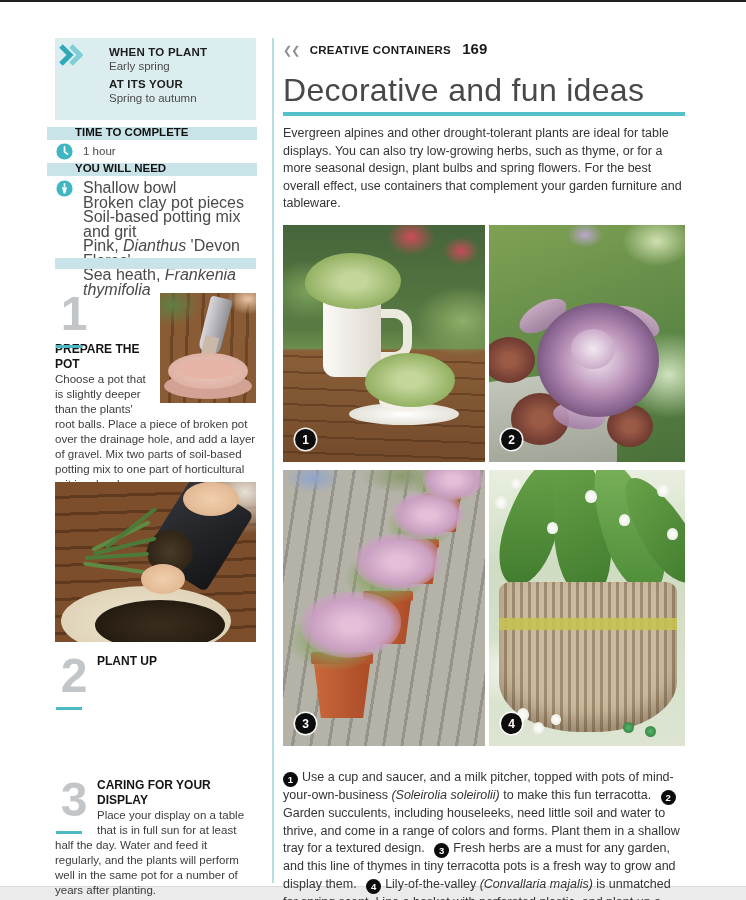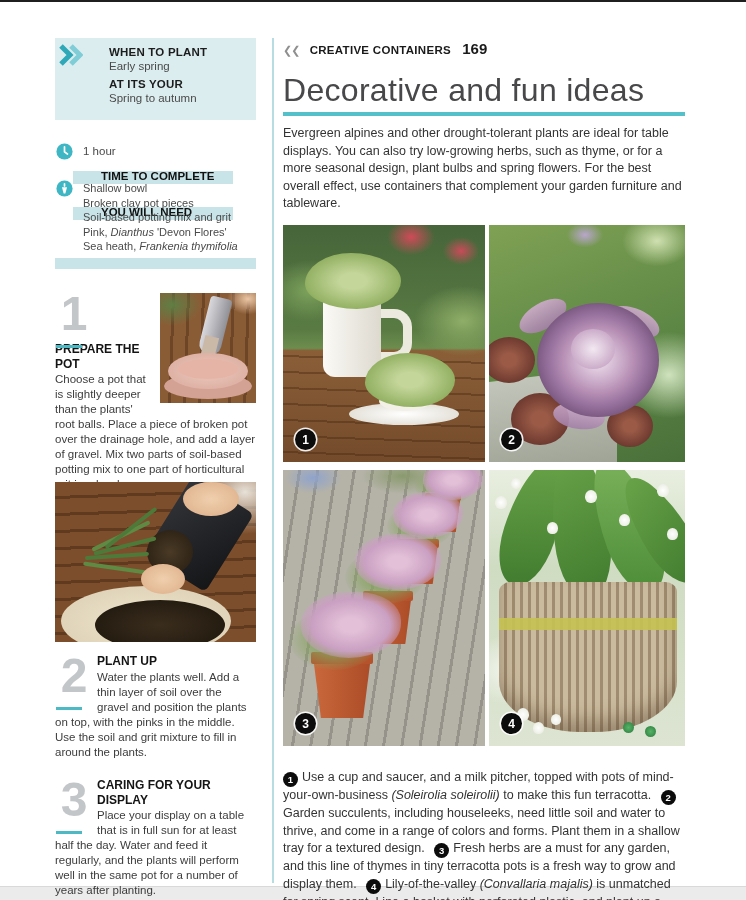--- a/index.html
+++ b/index.html
@@ -9,27 +9,27 @@
   #topline{left:0;top:0;width:746px;height:2px;background:#1f1f1f;}
   #bottomstrip{left:0;top:886px;width:746px;height:14px;background:#ebebeb;border-top:1px solid #d9d9d9;}
   #divider{left:272px;top:38px;width:2px;height:845px;background:#b7dde2;}
 
   
   #plantbox{left:55px;top:38px;width:201px;height:82px;background:#dcedef;}
   #plantbox .txt{position:absolute;left:30px;top:7px;margin-left:24px;}
   .sb-h{font-size:11.5px;font-weight:bold;color:#1c1c1c;letter-spacing:.2px;line-height:14px;}
   .sb-t{font-size:11.5px;color:#4a4a4a;line-height:14px;margin-bottom:4px;}
   #chev{position:absolute;left:4px;top:6px;}
-  .sbar{position:absolute;left:73px;width:160px;height:13px;background:#c9e4e8;margin-top:44px;}
+  .sbar{position:absolute;left:47px;width:210px;height:13px;background:#c9e4e8;}
   .sbar span{position:absolute;left:28px;top:-1px;font-size:11.5px;font-weight:bold;color:#111;}
   #timebar{top:127px;}
   #needbar{top:163px;}
   .iconcircle{position:absolute;left:56px;width:17px;height:17px;}
   #timerow{position:absolute;left:83px;top:145px;font-size:11.5px;color:#4a4a4a;}
-  #needlist{position:absolute;left:83px;top:181px;font-size:11px;color:#4a4a4a;line-height:14.5px;width:180px;}
+  #needlist{position:absolute;left:83px;top:181px;font-size:16px;color:#4a4a4a;line-height:14.5px;width:180px;}
   #sepbar{left:55px;top:258px;width:201px;height:11px;background:#c9e4e8;}
 
   
   .step{position:absolute;left:55px;width:201px;font-size:11.5px;line-height:15px;color:#3c3c3c;}
   #step1{top:290px;} #step2{top:652px;} #step3{top:776px;}
   .stepnum{float:left;position:relative;width:38px;height:52px;margin-right:4px;
            font-size:48px;font-weight:bold;color:#c3c6c8;line-height:48px;text-align:center;}
   .stepnum::before{content:"";position:absolute;left:1px;bottom:0px;width:24px;height:16px;background:#cde9ec;z-index:-1;}
   .stepnum::after{content:"";position:absolute;left:1px;bottom:-6px;width:26px;height:3px;background:#4db9c4;}
   .stitle{font-size:12px;font-weight:bold;color:#141414;line-height:14.5px;padding-top:2px;}
@@ -221,21 +221,20 @@
     <div class="leafspike" style="left:34px;top:52px;transform:rotate(-26deg);background:#5f8a43"></div>
     <div class="leafspike" style="left:28px;top:84px;transform:rotate(8deg);background:#5f8a43"></div>
     <div class="leafspike" style="left:44px;top:44px;transform:rotate(-38deg)"></div>
     <div class="hand" style="left:128px;top:0px;width:56px;height:34px"></div>
     <div class="hand" style="left:86px;top:82px;width:44px;height:30px"></div>
   </div>
 
   <div class="step" id="step2">
     <span class="stepnum">2</span>
     <div class="stitle">PLANT UP</div>
-    <div class="sbody">Water the plants well. Add a thin layer of soil over the gravel and position the plants on top, with the pinks in the middle. Use the soil and grit mixture to fill in around the plants.</div>
   </div>
 
   <div class="step" id="step3">
     <span class="stepnum">3</span>
     <div class="stitle">CARING FOR YOUR DISPLAY</div>
     <div class="sbody">Place your display on a table that is in full sun for at least half the day. Water and feed it regularly, and the plants will perform well in the same pot for a number of years after planting.</div>
   </div>
 
   <div class="abs" id="runhead">
     <span class="chev">❮❮</span>

